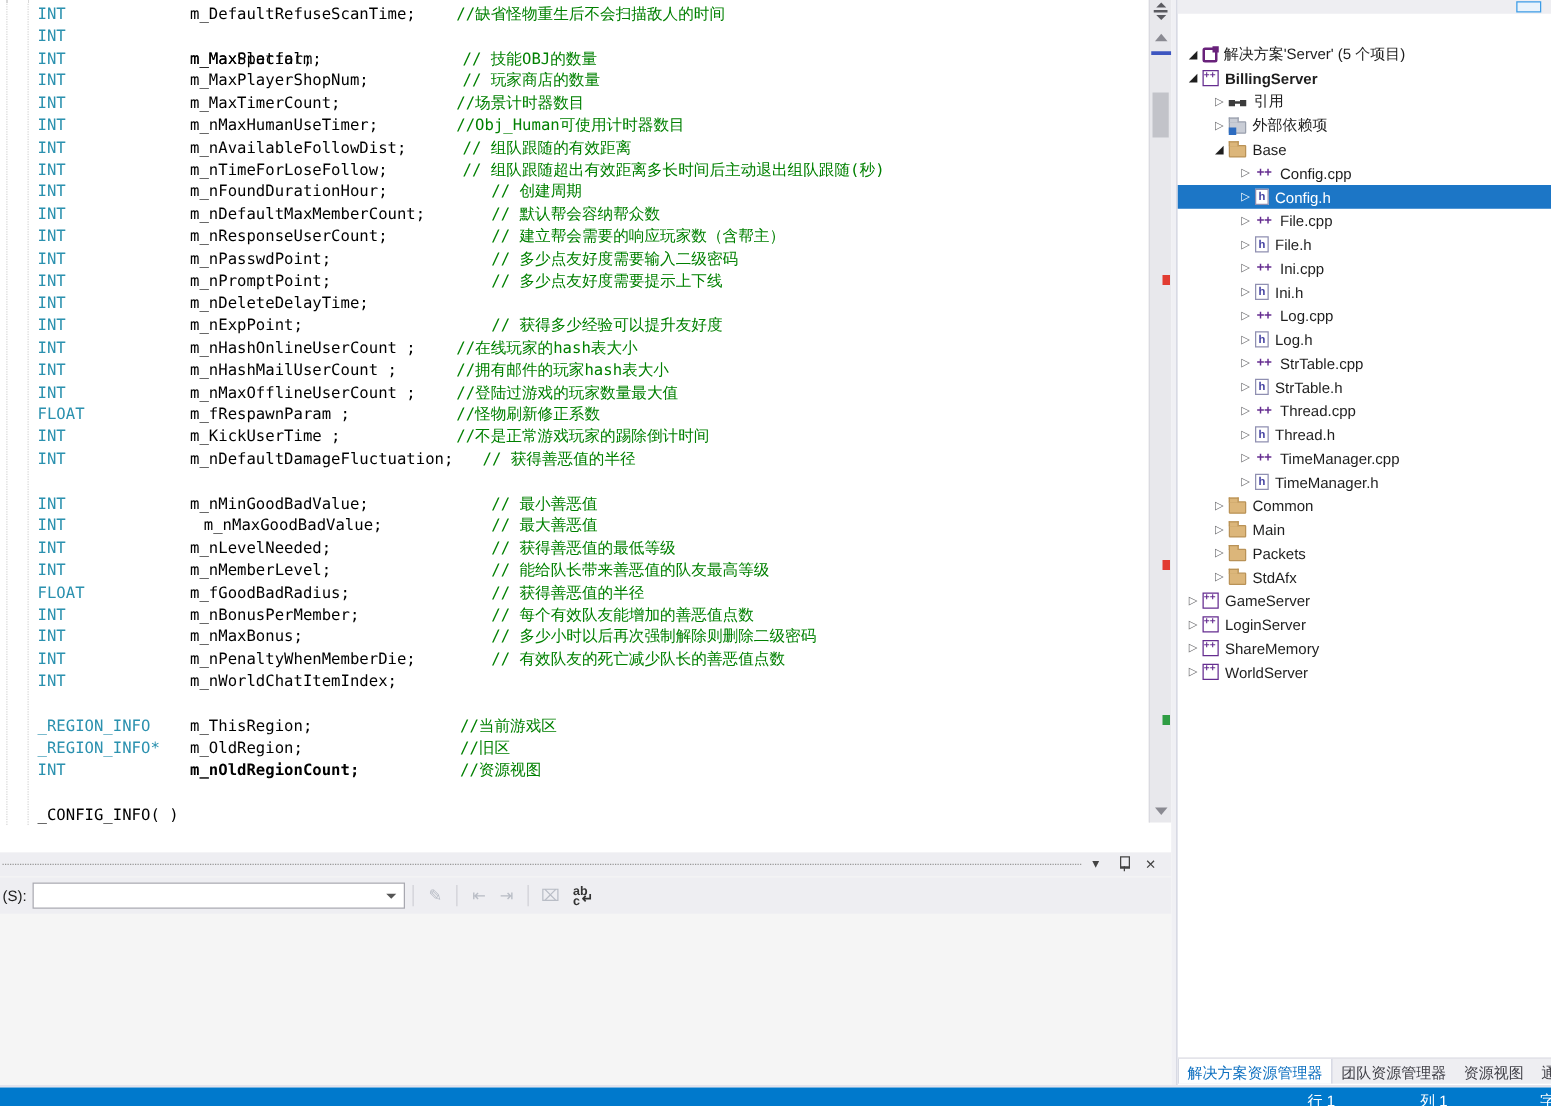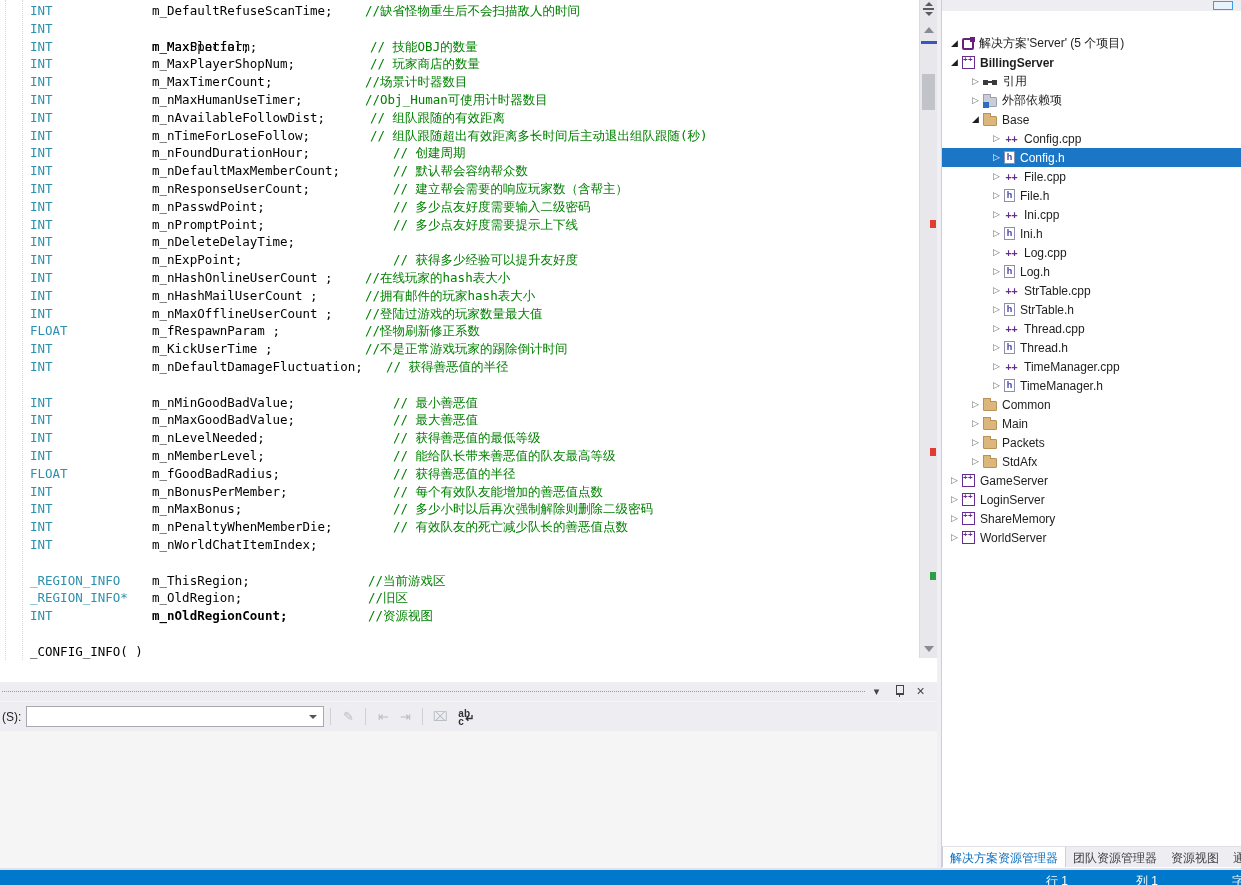--- a/index.html
+++ b/index.html
@@ -121,21 +121,21 @@
       <div class="code-line" style="top: 234.4px;"><span class="tok-type" style="left: 30px;">INT</span><span class="tok-name" style="left: 152px;">m_nDeleteDelayTime;</span></div>
       <div class="code-line" style="top: 252.2px;"><span class="tok-type" style="left: 30px;">INT</span><span class="tok-name" style="left: 152px;">m_nExpPoint;</span><span class="tok-comment" style="left: 393px;">// 获得多少经验可以提升友好度</span></div>
       <div class="code-line" style="top: 270px;"><span class="tok-type" style="left: 30px;">INT</span><span class="tok-name" style="left: 152px;">m_nHashOnlineUserCount ;</span><span class="tok-comment" style="left: 365px;">//在线玩家的hash表大小</span></div>
       <div class="code-line" style="top: 287.8px;"><span class="tok-type" style="left: 30px;">INT</span><span class="tok-name" style="left: 152px;">m_nHashMailUserCount ;</span><span class="tok-comment" style="left: 365px;">//拥有邮件的玩家hash表大小</span></div>
       <div class="code-line" style="top: 305.6px;"><span class="tok-type" style="left: 30px;">INT</span><span class="tok-name" style="left: 152px;">m_nMaxOfflineUserCount ;</span><span class="tok-comment" style="left: 365px;">//登陆过游戏的玩家数量最大值</span></div>
       <div class="code-line" style="top: 323.4px;"><span class="tok-type" style="left: 30px;">FLOAT</span><span class="tok-name" style="left: 152px;">m_fRespawnParam ;</span><span class="tok-comment" style="left: 365px;">//怪物刷新修正系数</span></div>
       <div class="code-line" style="top: 341.2px;"><span class="tok-type" style="left: 30px;">INT</span><span class="tok-name" style="left: 152px;">m_KickUserTime ;</span><span class="tok-comment" style="left: 365px;">//不是正常游戏玩家的踢除倒计时间</span></div>
       <div class="code-line" style="top: 359px;"><span class="tok-type" style="left: 30px;">INT</span><span class="tok-name" style="left: 152px;">m_nDefaultDamageFluctuation;</span><span class="tok-comment" style="left: 386px;">// 获得善恶值的半径</span></div>
       <div class="code-line" style="top: 376.8px;"></div>
       <div class="code-line" style="top: 394.6px;"><span class="tok-type" style="left: 30px;">INT</span><span class="tok-name" style="left: 152px;">m_nMinGoodBadValue;</span><span class="tok-comment" style="left: 393px;">// 最小善恶值</span></div>
-      <div class="code-line" style="top: 412.4px;"><span class="tok-type" style="left: 30px;">INT</span><span class="tok-name" style="left: 152px;">m_nMaxGoodBadValue;</span><span class="tok-comment" style="left: 393px;">// 最大善恶值</span></div>
+      <div class="code-line" style="top: 412.4px;"><span class="tok-type" style="left: 30px;">INT</span><span class="tok-name" style="left: 163px;">m_nMaxGoodBadValue;</span><span class="tok-comment" style="left: 393px;">// 最大善恶值</span></div>
       <div class="code-line" style="top: 430.2px;"><span class="tok-type" style="left: 30px;">INT</span><span class="tok-name" style="left: 152px;">m_nLevelNeeded;</span><span class="tok-comment" style="left: 393px;">// 获得善恶值的最低等级</span></div>
       <div class="code-line" style="top: 448px;"><span class="tok-type" style="left: 30px;">INT</span><span class="tok-name" style="left: 152px;">m_nMemberLevel;</span><span class="tok-comment" style="left: 393px;">// 能给队长带来善恶值的队友最高等级</span></div>
       <div class="code-line" style="top: 465.8px;"><span class="tok-type" style="left: 30px;">FLOAT</span><span class="tok-name" style="left: 152px;">m_fGoodBadRadius;</span><span class="tok-comment" style="left: 393px;">// 获得善恶值的半径</span></div>
       <div class="code-line" style="top: 483.6px;"><span class="tok-type" style="left: 30px;">INT</span><span class="tok-name" style="left: 152px;">m_nBonusPerMember;</span><span class="tok-comment" style="left: 393px;">// 每个有效队友能增加的善恶值点数</span></div>
       <div class="code-line" style="top: 501.4px;"><span class="tok-type" style="left: 30px;">INT</span><span class="tok-name" style="left: 152px;">m_nMaxBonus;</span><span class="tok-comment" style="left: 393px;">// 多少小时以后再次强制解除则删除二级密码</span></div>
       <div class="code-line" style="top: 519.2px;"><span class="tok-type" style="left: 30px;">INT</span><span class="tok-name" style="left: 152px;">m_nPenaltyWhenMemberDie;</span><span class="tok-comment" style="left: 393px;">// 有效队友的死亡减少队长的善恶值点数</span></div>
       <div class="code-line" style="top: 537px;"><span class="tok-type" style="left: 30px;">INT</span><span class="tok-name" style="left: 152px;">m_nWorldChatItemIndex;</span></div>
       <div class="code-line" style="top: 554.8px;"></div>
       <div class="code-line" style="top: 572.6px;"><span class="tok-type" style="left: 30px;">_REGION_INFO</span><span class="tok-name" style="left: 152px;">m_ThisRegion;</span><span class="tok-comment" style="left: 368px;">//当前游戏区</span></div>
       <div class="code-line" style="top: 590.4px;"><span class="tok-type" style="left: 30px;">_REGION_INFO*</span><span class="tok-name" style="left: 152px;">m_OldRegion;</span><span class="tok-comment" style="left: 368px;">//旧区</span></div>

